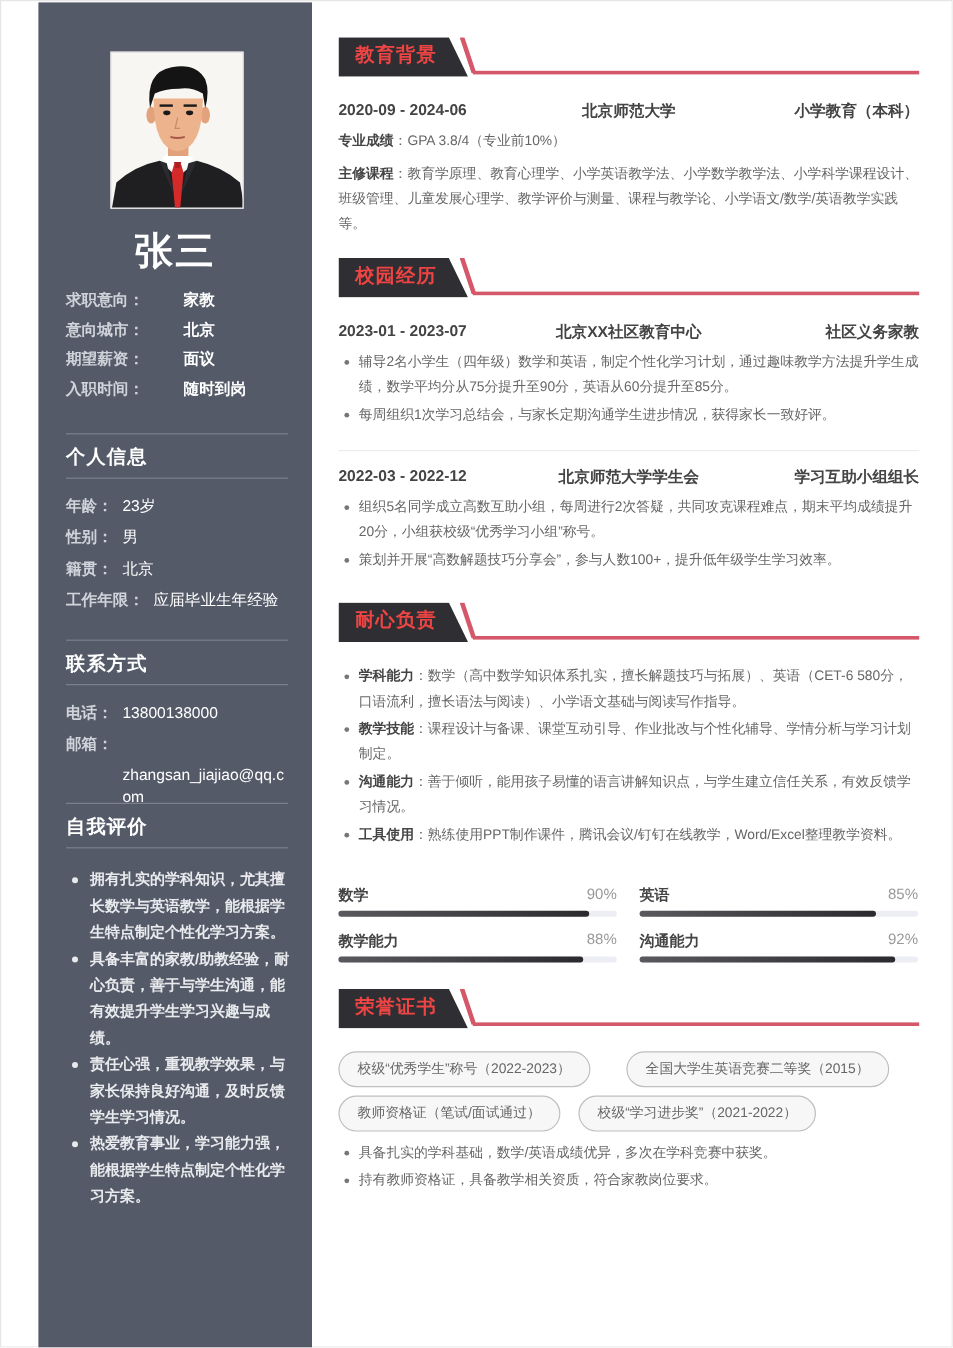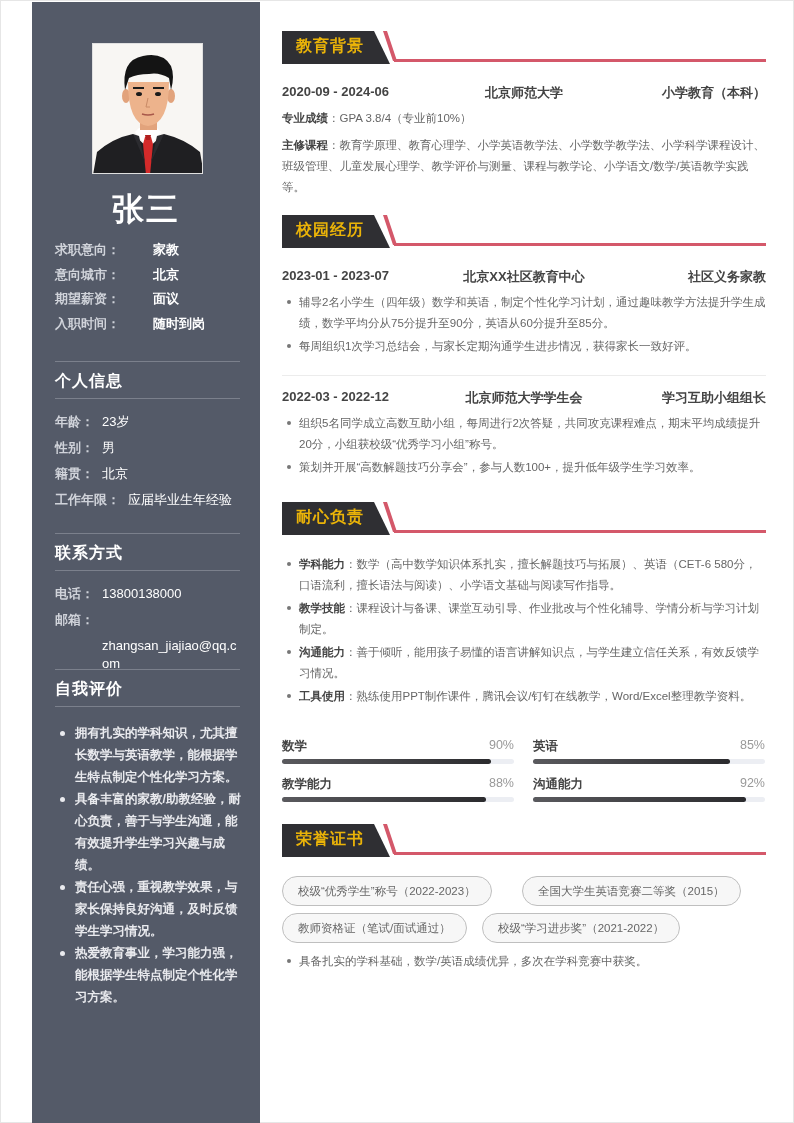--- a/index.html
+++ b/index.html
@@ -22,21 +22,21 @@
   .info-row .lbl { color: #d0d3da; font-weight: bold; white-space: nowrap; }
   .info-row .val { color: #ffffff; }
   .eval-list { position: absolute; left: 23px; top: 720px; width: 188px; list-style: none; }
   .eval-list li { position: relative; padding-left: 20px; font-size: 12.5px; font-weight: bold; color: #e9eaee; line-height: 22px; margin-bottom: 0px; }
   .eval-list li::before { content: ""; position: absolute; left: 5px; top: 9px; width: 5px; height: 5px; border-radius: 50%; background: #e9eaee; }
 
   
   .main { position: absolute; left: 281px; top: 0; width: 484px; }
   .sec-head { position: absolute; left: 0; width: 484px; height: 33px; }
   .sec-head .tab { position: absolute; left: 0; top: 0; height: 33px; width: 108px; background: #2f2f33; clip-path: polygon(0 0, 92px 0, 108px 33px, 0 33px); }
-  .sec-head .tab span { position: absolute; left: 14px; top: 5px; font-size: 16px; font-weight: bold; color: #eab308; letter-spacing: 1px; }
+  .sec-head .tab span { position: absolute; left: 14px; top: 5px; font-size: 16px; font-weight: bold; color: #ef4444; letter-spacing: 1px; }
   .sec-head .slash { position: absolute; left: 101px; top: 0; width: 14px; height: 33px; background: #d4586a; clip-path: polygon(0 0, 4px 0, 14px 30px, 10px 30px); }
   .sec-head .line { position: absolute; left: 112px; top: 28px; right: 0; height: 3px; background: #d4586a; }
 
   .row3 { position: absolute; left: 0; width: 484px; height: 20px; font-size: 13px; font-weight: bold; color: #444; }
   .row3 .c1 { position: absolute; left: 0; top: 0; }
   .row3 .c2 { position: absolute; left: 0; right: 0; top: 0; text-align: center; }
   .row3 .c3 { position: absolute; right: 0; top: 0; }
   .para { position: absolute; left: 0; width: 484px; font-size: 11.5px; color: #666; line-height: 21px; }
   .para b { color: #444; font-weight: bold; }
   .bul { position: absolute; left: 0; width: 484px; list-style: none; }
@@ -259,15 +259,16 @@
       <div class="line"></div>
     </div>
     <div class="tags">
       <span class="tag" style="left:0; top:0;">校级“优秀学生”称号（2022-2023）</span>
       <span class="tag" style="left:240px; top:0;">全国大学生英语竞赛二等奖（2015）</span>
       <span class="tag" style="left:0; top:37px;">教师资格证（笔试/面试通过）</span>
       <span class="tag" style="left:200px; top:37px;">校级“学习进步奖”（2021-2022）</span>
     </div>
     <ul class="bul" style="top:950px;">
       <li>具备扎实的学科基础，数学/英语成绩优异，多次在学科竞赛中获奖。</li>
+      <li>持有教师资格证，具备教学相关资质，符合家教岗位要求。</li>
     </ul>
   </main>
 </div>
 
 </body></html>

